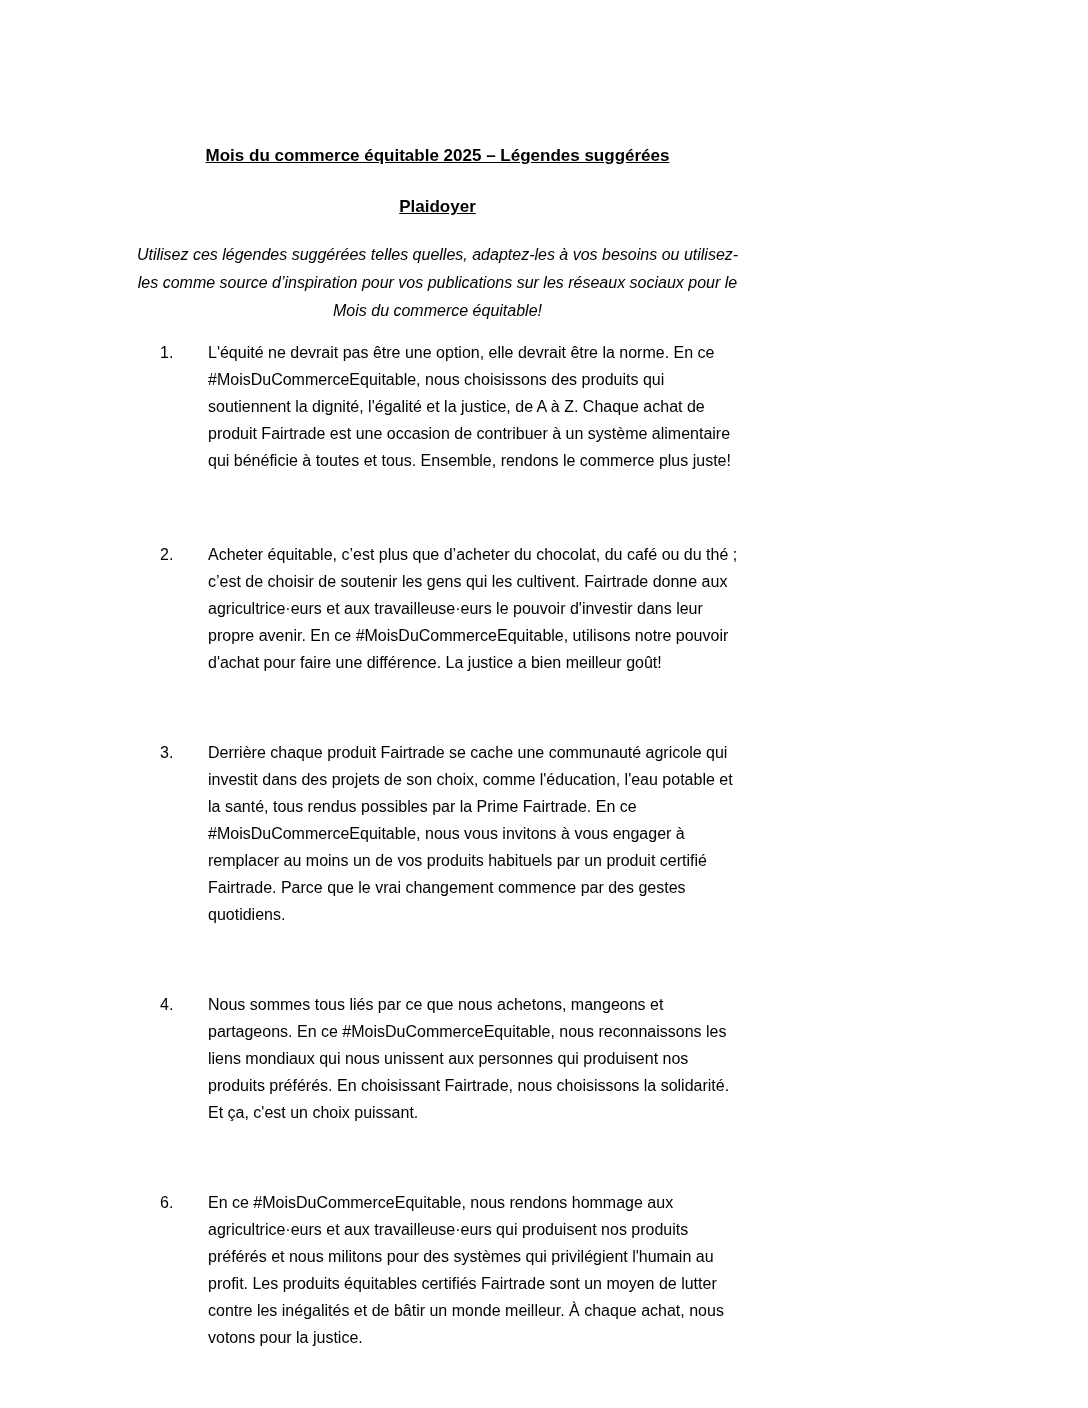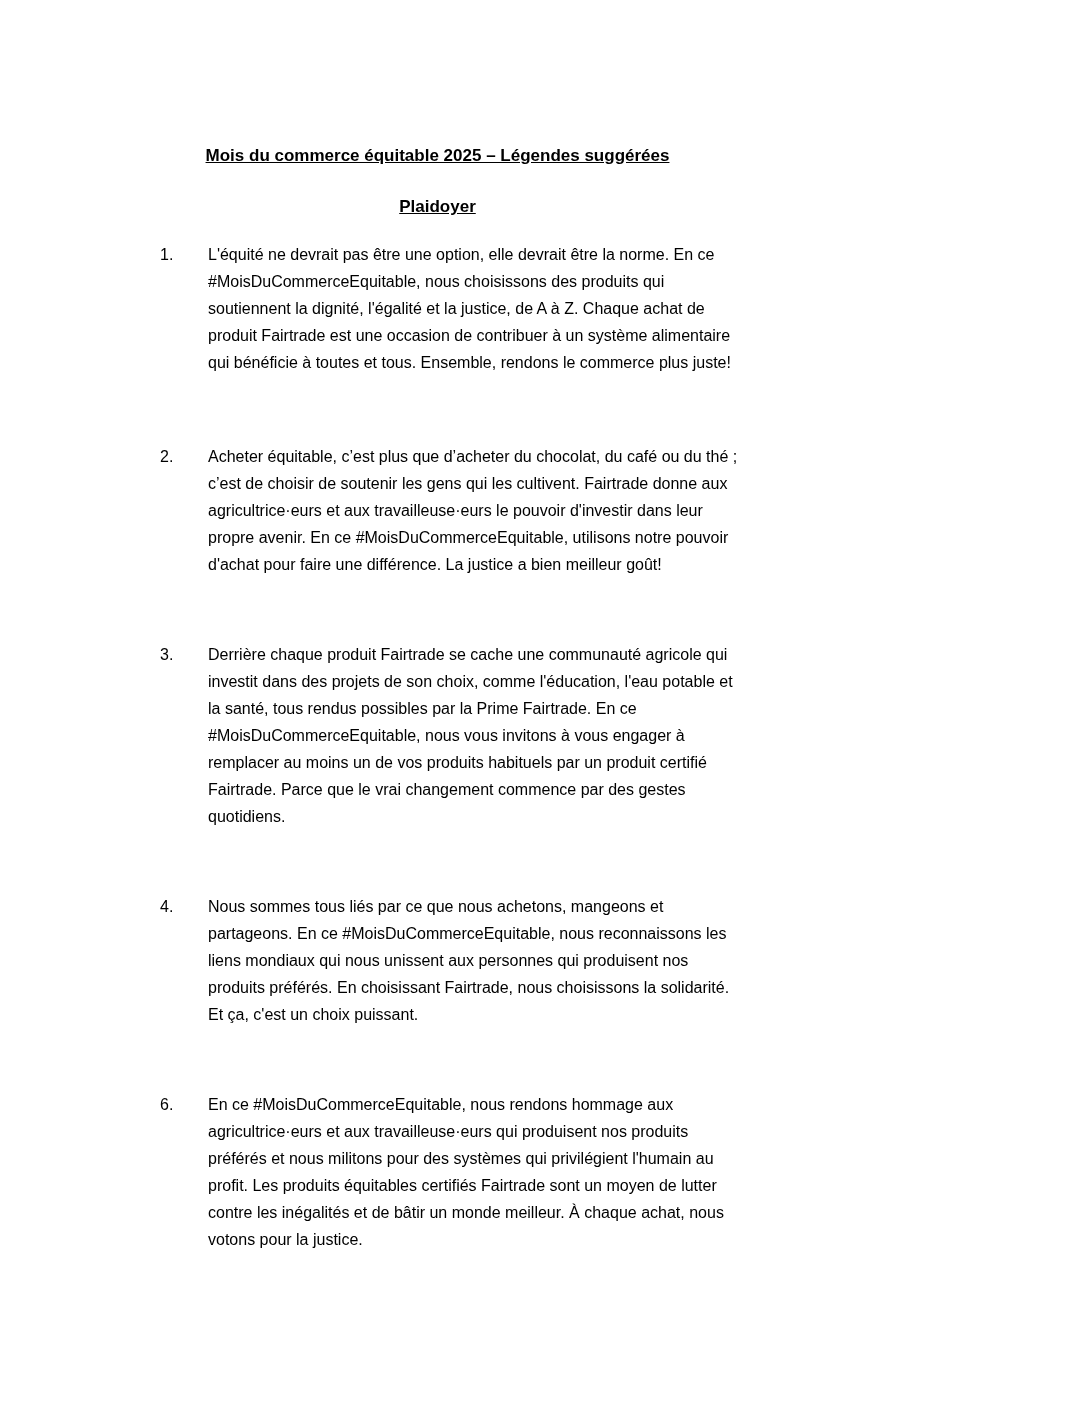--- a/index.html
+++ b/index.html
@@ -68,20 +68,21 @@
 </style>
 </head>
 <body>
 
 <div class="page">
 
   <div class="doc-title">Mois du commerce équitable 2025 – Légendes suggérées</div>
 
   <div class="doc-subtitle">Plaidoyer</div>
 
+  <p class="intro">Utilisez ces légendes suggérées telles quelles, adaptez-les à vos besoins ou utilisez-les comme source d’inspiration pour vos publications sur les réseaux sociaux pour le Mois du commerce équitable!</p>
 
   <div class="caption-list">
 
     <div class="list-item">
       <span class="item-number">1.</span>
       <div class="item-text">L'équité ne devrait pas être une option, elle devrait être la norme. En ce #MoisDuCommerceEquitable, nous choisissons des produits qui soutiennent la dignité, l'égalité et la justice, de A à Z. Chaque achat de produit Fairtrade est une occasion de contribuer à un système alimentaire qui bénéficie à toutes et tous. Ensemble, rendons le commerce plus juste!</div>
     </div>
 
     <div class="list-item">
       <span class="item-number">2.</span>

